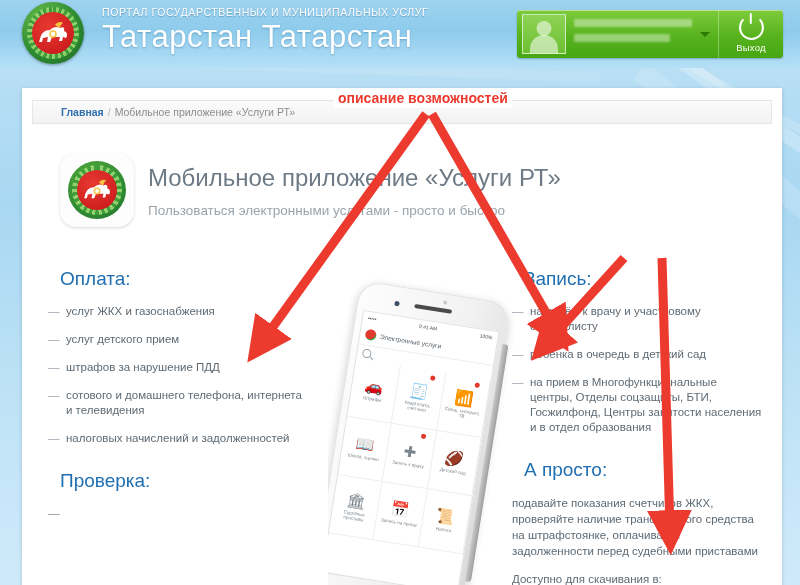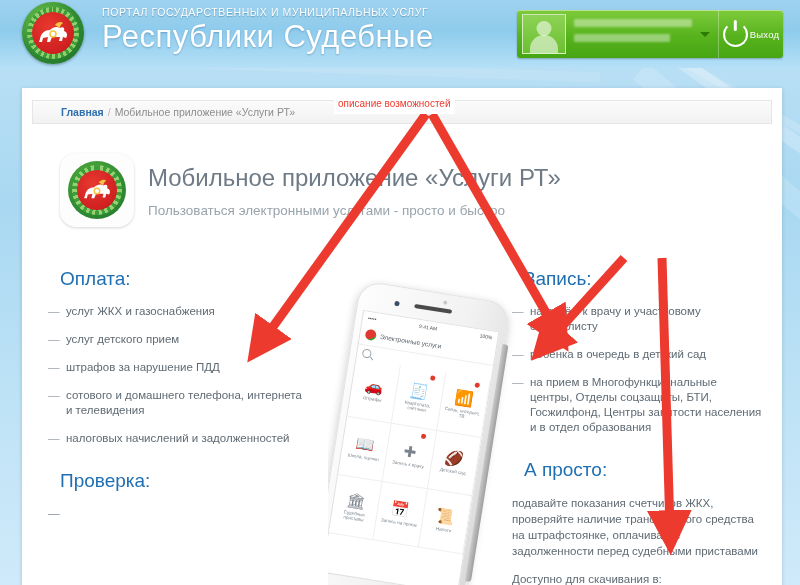--- a/index.html
+++ b/index.html
@@ -99,21 +99,21 @@
   }
   .redact.r1 { width:118px; }
   .redact.r2 { width:96px; margin-top:7px; }
   .caret-wrap { width:26px; display:flex; align-items:center; justify-content:center; }
   .caret {
     width:0;height:0;border-left:5px solid transparent;border-right:5px solid transparent;
     border-top:5px solid #2c7a06;
   }
   .logout {
     width:64px; border-left:1px solid rgba(255,255,255,.30);
-    display:flex; flex-direction:row; align-items:center; justify-content:center;
+    display:flex; flex-direction:column; align-items:center; justify-content:center;
     color:#ffffff; gap:2px;
   }
   .power {
     width:21px;height:21px;border-radius:50%;
     border:2.4px solid #ffffff; position:relative;
     border-top-color: transparent;
     transform: rotate(0deg);
   }
   .power::after {
     content:""; position:absolute; left:50%; top:-4px; transform:translateX(-50%);
@@ -256,22 +256,22 @@
     font-size:4.6px; color:#7b848c; text-align:center; line-height:5.4px;
   }
   .tile .dot {
     position:absolute; right:9px; top:5px; width:5px;height:5px;border-radius:50%;
     background:#e23b2e;
   }
 
   
   .anno-svg { position:absolute; left:0; top:0; width:800px; height:585px; pointer-events:none; }
   .anno-label {
-    position:absolute; color:#ed3a2e; font-size:10px; font-weight:normal;
-    line-height:16px; white-space:nowrap;margin-top:6px;
+    position:absolute; color:#ed3a2e; font-size:14px; font-weight:bold;
+    line-height:16px; white-space:nowrap;
   }
   .anno-desc { left:334px; top:88px; background:#ffffff; padding:2px 4px; }
   .anno-links { left:608px; top:215px; }
 </style>
 </head>
 <body>
 
 <div id="root">
 
   <div class="swoosh" style="left:560px;top:-30px;width:340px;height:14px;transform:rotate(35deg);opacity:.55;"></div>
@@ -289,21 +289,21 @@
         <svg width="34" height="26" viewBox="0 0 34 26" aria-hidden="true">
           <path d="M4 19 C5 13 9 10 14 10 C17 7 21 6 24 8 C27 6 29 8 28 11 C31 12 32 15 30 18 L27 17 L26 21 L23 21 L24 17 L16 17 L14 22 L11 22 L12 17 L7 18 L6 22 L3 22 Z" fill="#ffffff"></path>
           <path d="M19 5 C21 2 25 1 27 3 C25 4 24 6 24 8 Z" fill="#f5c542"></path>
           <circle cx="17" cy="14" r="3" fill="none" stroke="#f5c542" stroke-width="1.6"></circle>
         </svg>
       </div>
     </div>
 
     <div class="header-titles">
       <div class="h-sub">ПОРТАЛ ГОСУДАРСТВЕННЫХ И МУНИЦИПАЛЬНЫХ УСЛУГ</div>
-      <div class="h-main">Республики Судебные</div>
+      <div class="h-main">Татарстан Татарстан</div>
     </div>
 
     <div class="userbox">
       <div class="avatar">
         <div class="head"></div>
           <div class="body"></div>
       </div>
       <div class="user-meta">
         <div class="redact r1"></div>
         <div class="redact r2"></div>

